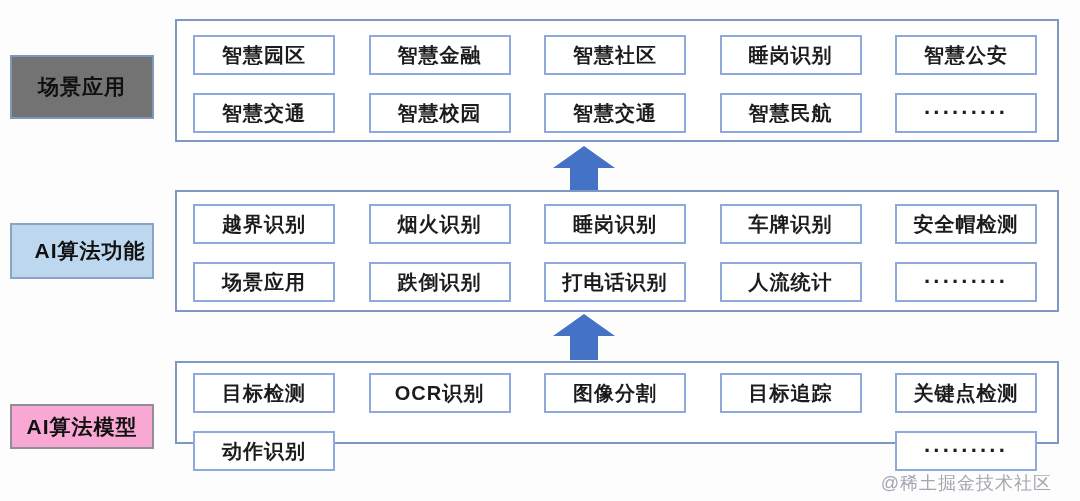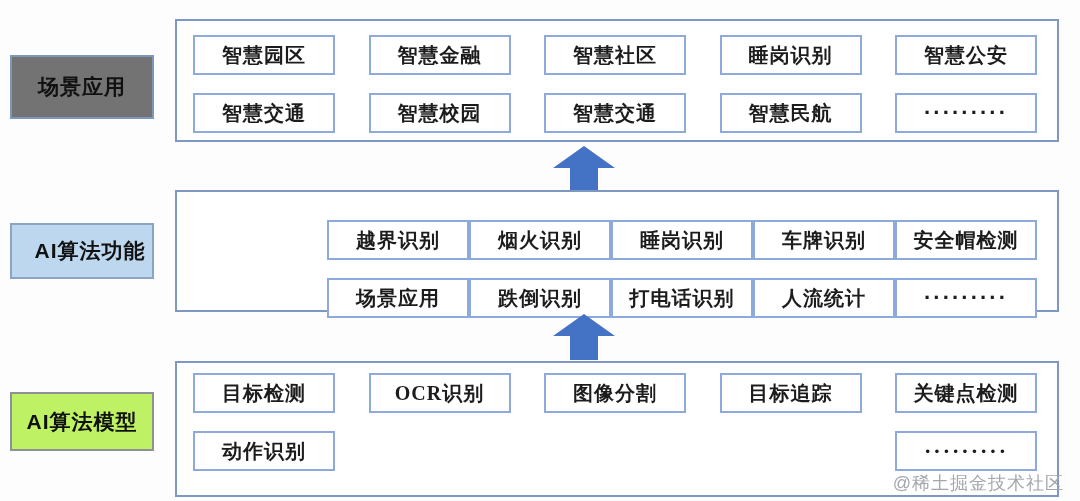--- a/index.html
+++ b/index.html
@@ -56,21 +56,21 @@
     color: #111111;
     letter-spacing: 1px;
   }
   .arrow {
     position: absolute;
     width: 62px;
     height: 46px;
   }
   .watermark {
     position: absolute;
-    right: 16px;
+    right: 28px;
     bottom: 6px;
     font-size: 18px;
     color: #a3a7ae;
     letter-spacing: 1px;
   }
 </style>
 </head>
 <body>
 
 <div class="canvas">
@@ -92,41 +92,41 @@
     </div>
   </div>
 
   <svg class="arrow" style="left:553px;top:146px;" viewBox="0 0 62 46">
     <polygon points="31,0 62,22 45,22 45,46 17,46 17,22 0,22" style="fill: rgb(68, 114, 196);"></polygon>
   </svg>
 
   <div class="label-box" style="top: 223px; height: 56px; background-color: rgb(189, 215, 238); border-color: rgb(138, 165, 196); padding-left: 16px;">AI算法功能</div>
 
   <div class="layer" style="top:190px;height:122px;">
-    <div class="grid" style="padding-top:28px;justify-content:flex-end;">
+    <div class="grid" style="padding-top:12px;">
       <div class="item">越界识别</div>
       <div class="item">烟火识别</div>
       <div class="item">睡岗识别</div>
       <div class="item">车牌识别</div>
       <div class="item">安全帽检测</div>
       <div class="item">场景应用</div>
       <div class="item">跌倒识别</div>
       <div class="item">打电话识别</div>
       <div class="item">人流统计</div>
       <div class="item dots">·········</div>
     </div>
   </div>
 
   <svg class="arrow" style="left:553px;top:314px;" viewBox="0 0 62 46">
     <polygon points="31,0 62,22 45,22 45,46 17,46 17,22 0,22" style="fill: rgb(68, 114, 196);"></polygon>
   </svg>
 
-  <div class="label-box" style="top: 392px; height: 59px; background-color: #bef264; border-color: rgb(142, 144, 151);">AI算法模型</div>
+  <div class="label-box" style="top: 404px; height: 45px; background-color: #f9a8d4; border-color: rgb(142, 144, 151);">AI算法模型</div>
 
-  <div class="layer" style="top:361px;height:136px;font-family:Liberation Serif, serif;">
+  <div class="layer" style="top:361px;height:83px;">
     <div class="grid" style="padding-top:10px;">
       <div class="item">目标检测</div>
       <div class="item">OCR识别</div>
       <div class="item">图像分割</div>
       <div class="item">目标追踪</div>
       <div class="item">关键点检测</div>
       <div class="item">动作识别</div>
       <div class="item dots">·········</div>
     </div>
   </div>

